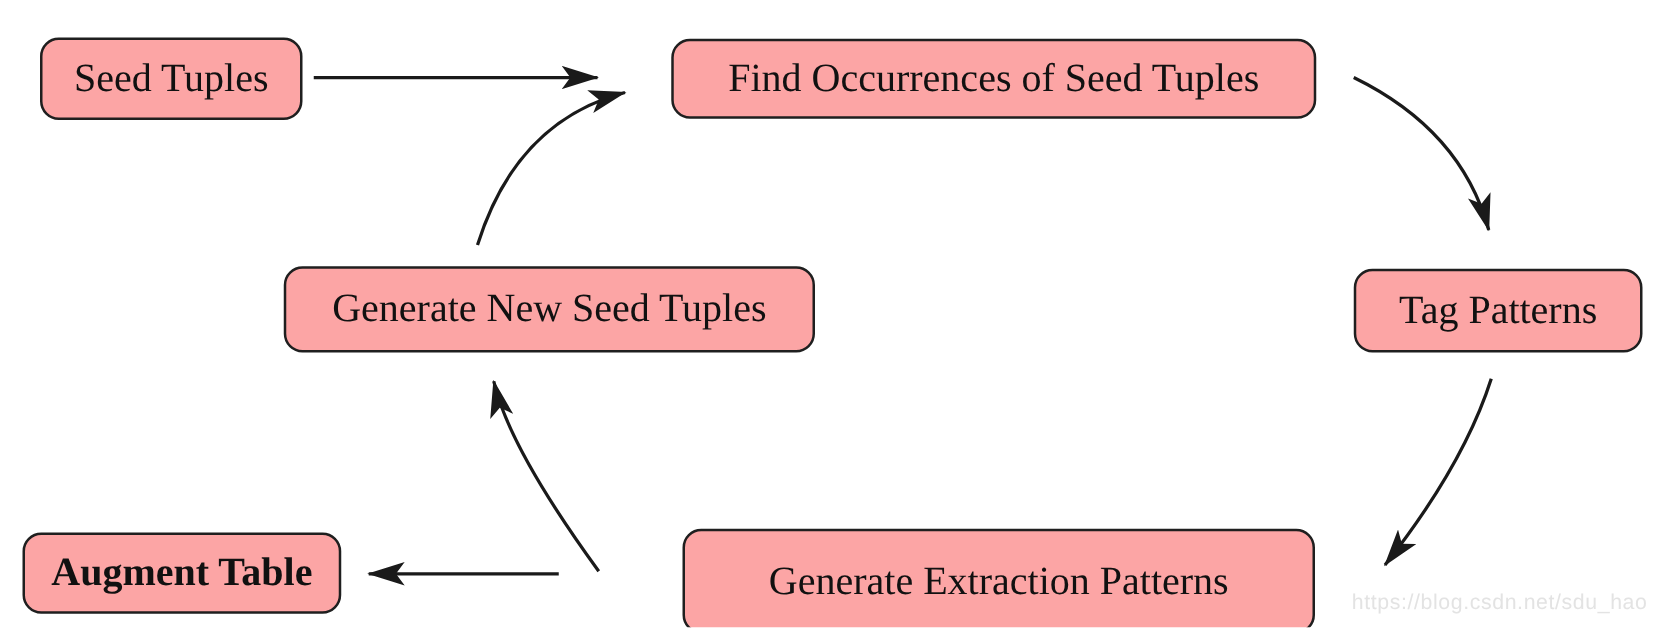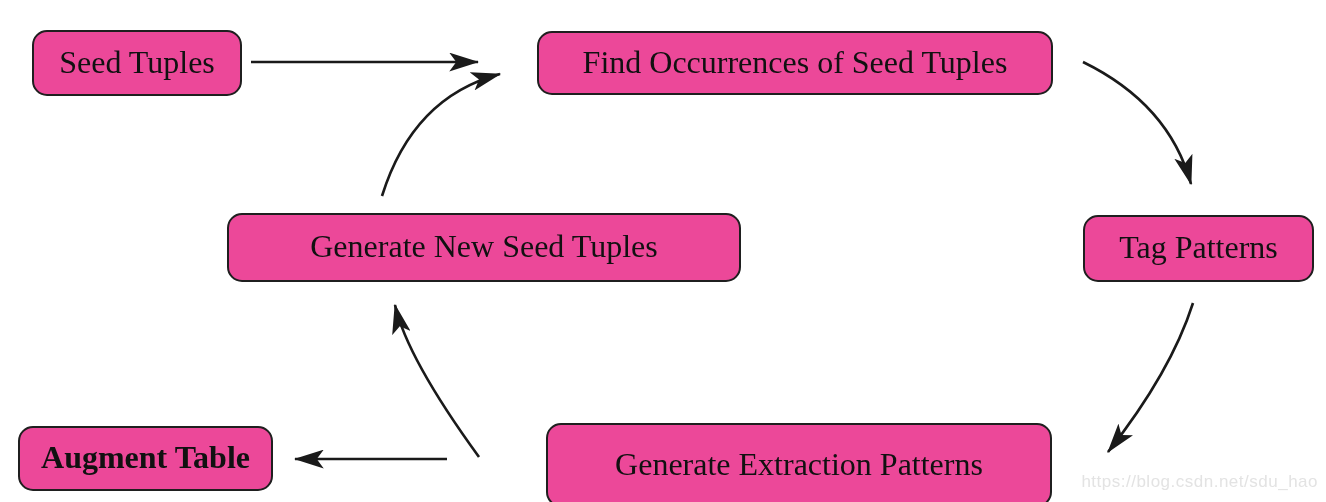--- a/index.html
+++ b/index.html
@@ -13,21 +13,21 @@
     height: 502px;
     background: #ffffff;
     overflow: hidden;
   }
   .node {
     position: absolute;
     box-sizing: border-box;
     display: flex;
     align-items: center;
     justify-content: center;
-    background: #ec4899;
+    background: #fca5a5;
     border: 2.5px solid #1f1f1f;
     border-radius: 15px;
     font-family: "Liberation Serif", "DejaVu Serif", serif;
     font-size: 32px;
     color: #111111;
     white-space: nowrap;
     line-height: 1;
     padding-bottom: 3px;
   }
   #arrows {
@@ -70,21 +70,21 @@
     <path class="edge" marker-end="url(#ah)" d="M 447 459 L 295 459"></path>
     <path class="edge" marker-end="url(#ah)" d="M 479 457 Q 407 358 395 305"></path>
   </svg>
 
   <div class="node" style="left:32px; top:30px; width:210px; height:66px;">Seed Tuples</div>
 
   <div class="node" style="left:537px; top:31px; width:516px; height:64px;">Find Occurrences of Seed Tuples</div>
 
   <div class="node" style="left:1083px; top:215px; width:231px; height:67px;">Tag Patterns</div>
 
-  <div class="node" style="left:227px; top:213px; width:514px; height:69px;">Generate New Seed Tuples</div>
+  <div class="node" style="left:227px; top:213px; width:425px; height:69px;">Generate New Seed Tuples</div>
 
   <div class="node" style="left:546px; top:423px; width:506px; height:84px;">Generate Extraction Patterns</div>
 
   <div class="node" style="left:18px; top:426px; width:255px; height:65px;font-weight:bold;">Augment Table</div>
 
   <div class="watermark">https://blog.csdn.net/sdu_hao</div>
 
 </div>
 
 </body></html>

